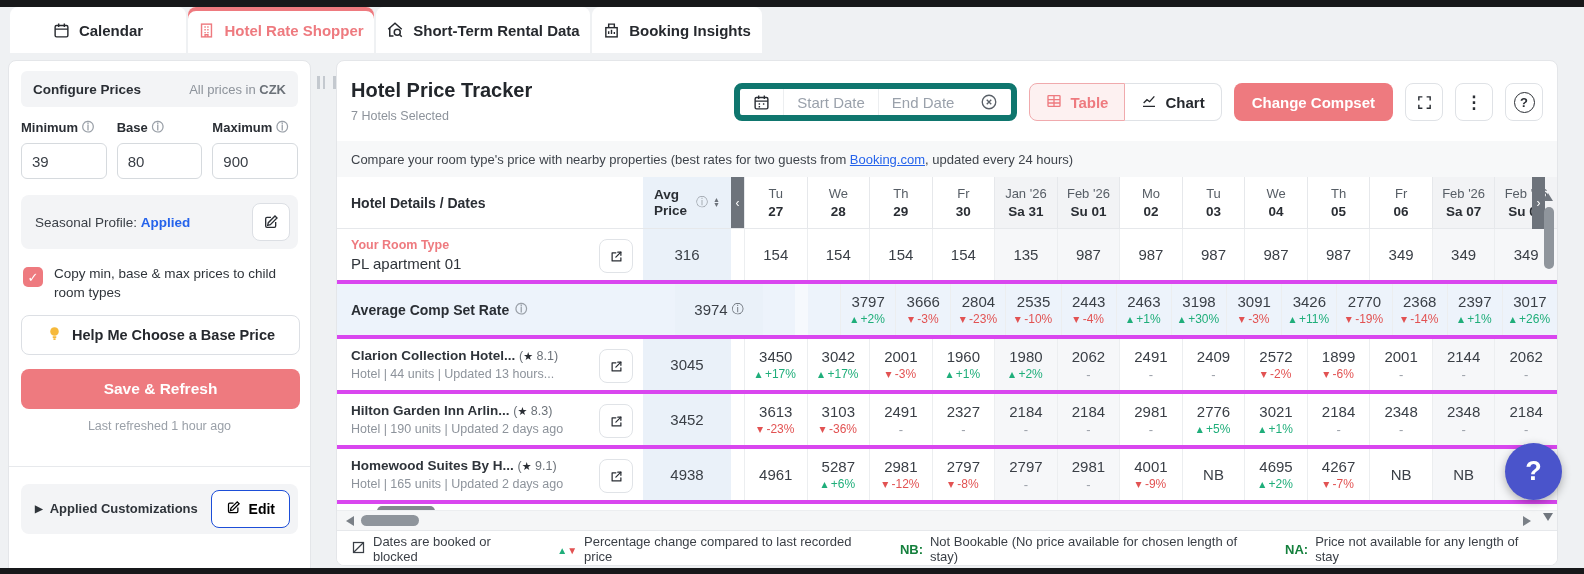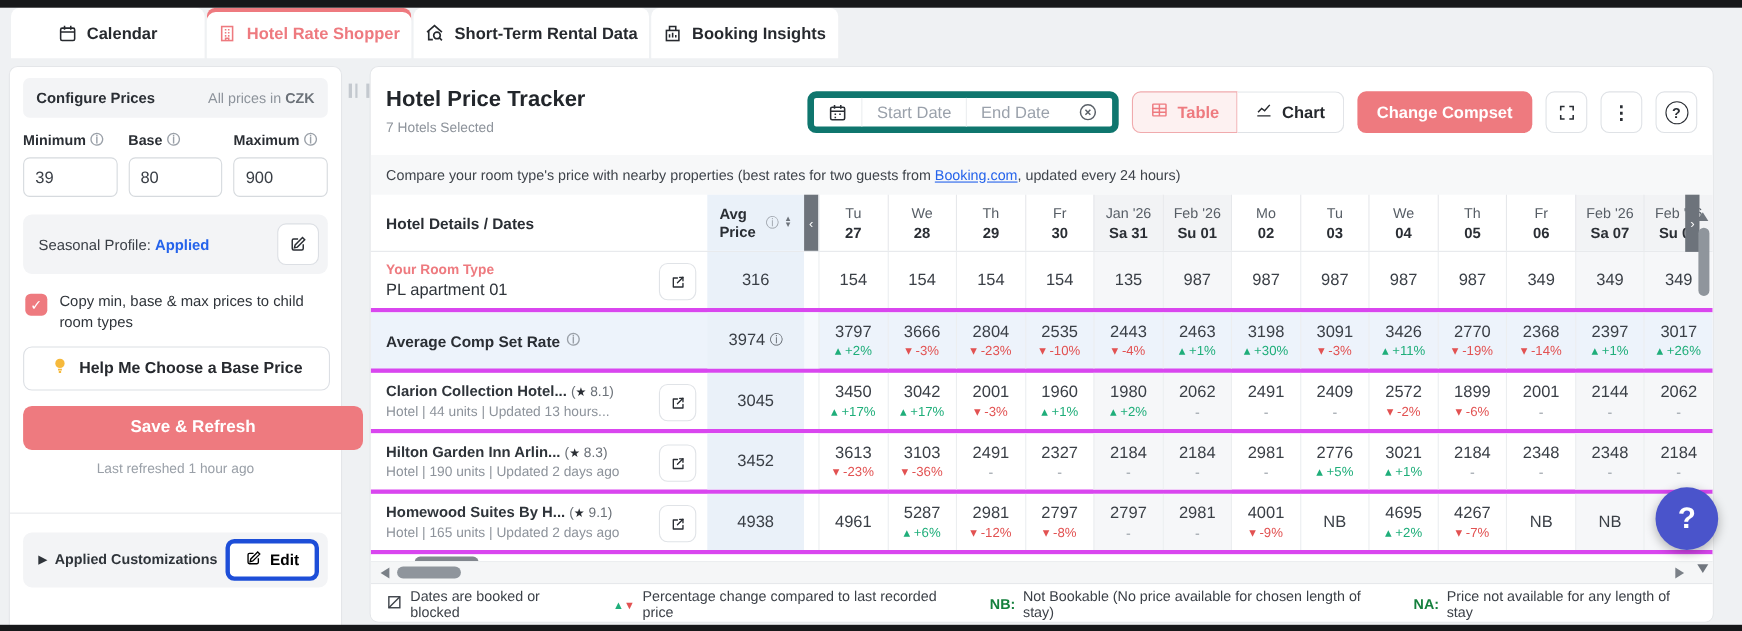--- a/index.html
+++ b/index.html
@@ -40,29 +40,29 @@
   .seasonal .txt a { color:#2563eb; font-weight:bold; text-decoration:none; }
   .sq-btn { width:38px; height:38px; background:#fff; border:1px solid #dcdfe4; border-radius:8px;
             display:flex; align-items:center; justify-content:center; color:#2a2e34; cursor:pointer;}
   .chk-row { display:flex; gap:11px; margin:16px 14px 6px; align-items:flex-start; }
   .chk { width:20px; height:20px; min-width:20px; background:#ee7a7f; border-radius:5px; color:#fff;
          display:flex; align-items:center; justify-content:center; font-size:13px; margin-top:2px; cursor:pointer;}
   .chk-label { font-size:13.5px; line-height:1.4; color:#2f343a; }
   .help-btn { margin:12px 12px 0; height:40px; background:#fff; border:1px solid #dcdfe4; border-radius:8px;
               display:flex; gap:9px; align-items:center; justify-content:center; font-weight:bold;
               font-size:14.5px; color:#26292e; width:279px; cursor:pointer;}
-  .save-btn { margin:14px 12px 0; height:40px; width:309px; background:#ee7a7f; border:none; border-radius:8px;
+  .save-btn { margin:14px 12px 0; height:40px; width:279px; background:#ee7a7f; border:none; border-radius:8px;
               color:#fff; font-weight:bold; font-size:15.5px; cursor:pointer; font-family:"Liberation Sans",sans-serif;}
   .refreshed { text-align:center; color:#9aa0a8; font-size:12.5px; margin-top:10px; }
   .sb-divider { border-top:1px solid #e7e9ec; margin-top:33px; }
   .customizations { margin:17px 12px; background:#f3f4f6; border-radius:8px; padding:6px 8px 6px 14px;
                     display:flex; align-items:center; justify-content:space-between; }
   .cust-label { font-weight:bold; font-size:13px; color:#2f343a; display:flex; gap:7px; align-items:center; cursor:pointer;}
   .caret-r { font-size:10px; }
-  .edit-btn { background:#fff; border:4px solid #1d4ed8; border-radius:8px; height:38px; padding:0 14px;
+  .edit-btn { background:#fff; border:1px solid #1d4ed8; border-radius:8px; height:38px; padding:0 14px;
               display:flex; gap:8px; align-items:center; font-weight:bold; font-size:14px; cursor:pointer;
               font-family:"Liberation Sans",sans-serif;}
 
   .drag-handle { position:absolute; left:317px; top:76px; display:flex; gap:3px; }
   .drag-handle i { display:block; width:2.5px; height:13px; background:#c4c9cf; }
   .drag-handle i:nth-child(2){ margin-right:5px; }
 
   
   .main { position:absolute; left:336px; top:60px; width:1222px; height:506px; background:#fff;
           border:1px solid #e4e6e9; border-radius:8px; overflow:hidden; }
@@ -108,21 +108,21 @@
   .date-cols { flex:1; display:flex; }
   .dcol { flex:1; border-left:1px solid #e6e8eb; display:flex; flex-direction:column; align-items:center;
           justify-content:center; gap:3px; cursor:pointer;}
   .dcol.weekend { background:#f2f3f5; }
   .d1 { font-size:13px; color:#565d65; }
   .d2 { font-size:13.5px; font-weight:bold; color:#2a2e34; }
   .right-handle { position:absolute; right:12px; top:0; width:13px; height:52px; background:#6d737b; color:#fff;
                   display:flex; align-items:center; justify-content:center; font-size:12px; cursor:pointer;}
 
   .trow { display:flex; height:55px; border-bottom:4px solid #d946ef; background:#fff; }
-  .trow.compset { background:#edf3fb; }
+  .trow.compset { background:#edf3fb;gap:32px; }
   .cell-name { width:306px; padding-left:14px; display:flex; align-items:center; position:relative; }
   .room-label { color:#ee7a7f; font-size:12.5px; font-weight:bold; margin-bottom:3px; }
   .room-title { font-size:15px; color:#2f343a; }
   .compset-title { font-weight:bold; font-size:14px; color:#2a2e34; display:flex; gap:6px; align-items:center; }
   .hotel-title { font-size:13.5px; font-weight:bold; color:#2f343a; }
   .rating { font-weight:normal; color:#6b7178; font-size:12.5px; }
   .rating .star { color:#2a2e34; font-size:11px; }
   .hotel-sub { font-size:12.5px; color:#8d939b; margin-top:4px; }
   .ext-btn { position:absolute; right:10px; top:10px; width:34px; height:34px; background:#fff;
              border:1px solid #e0e3e7; border-radius:8px; display:flex; align-items:center;

